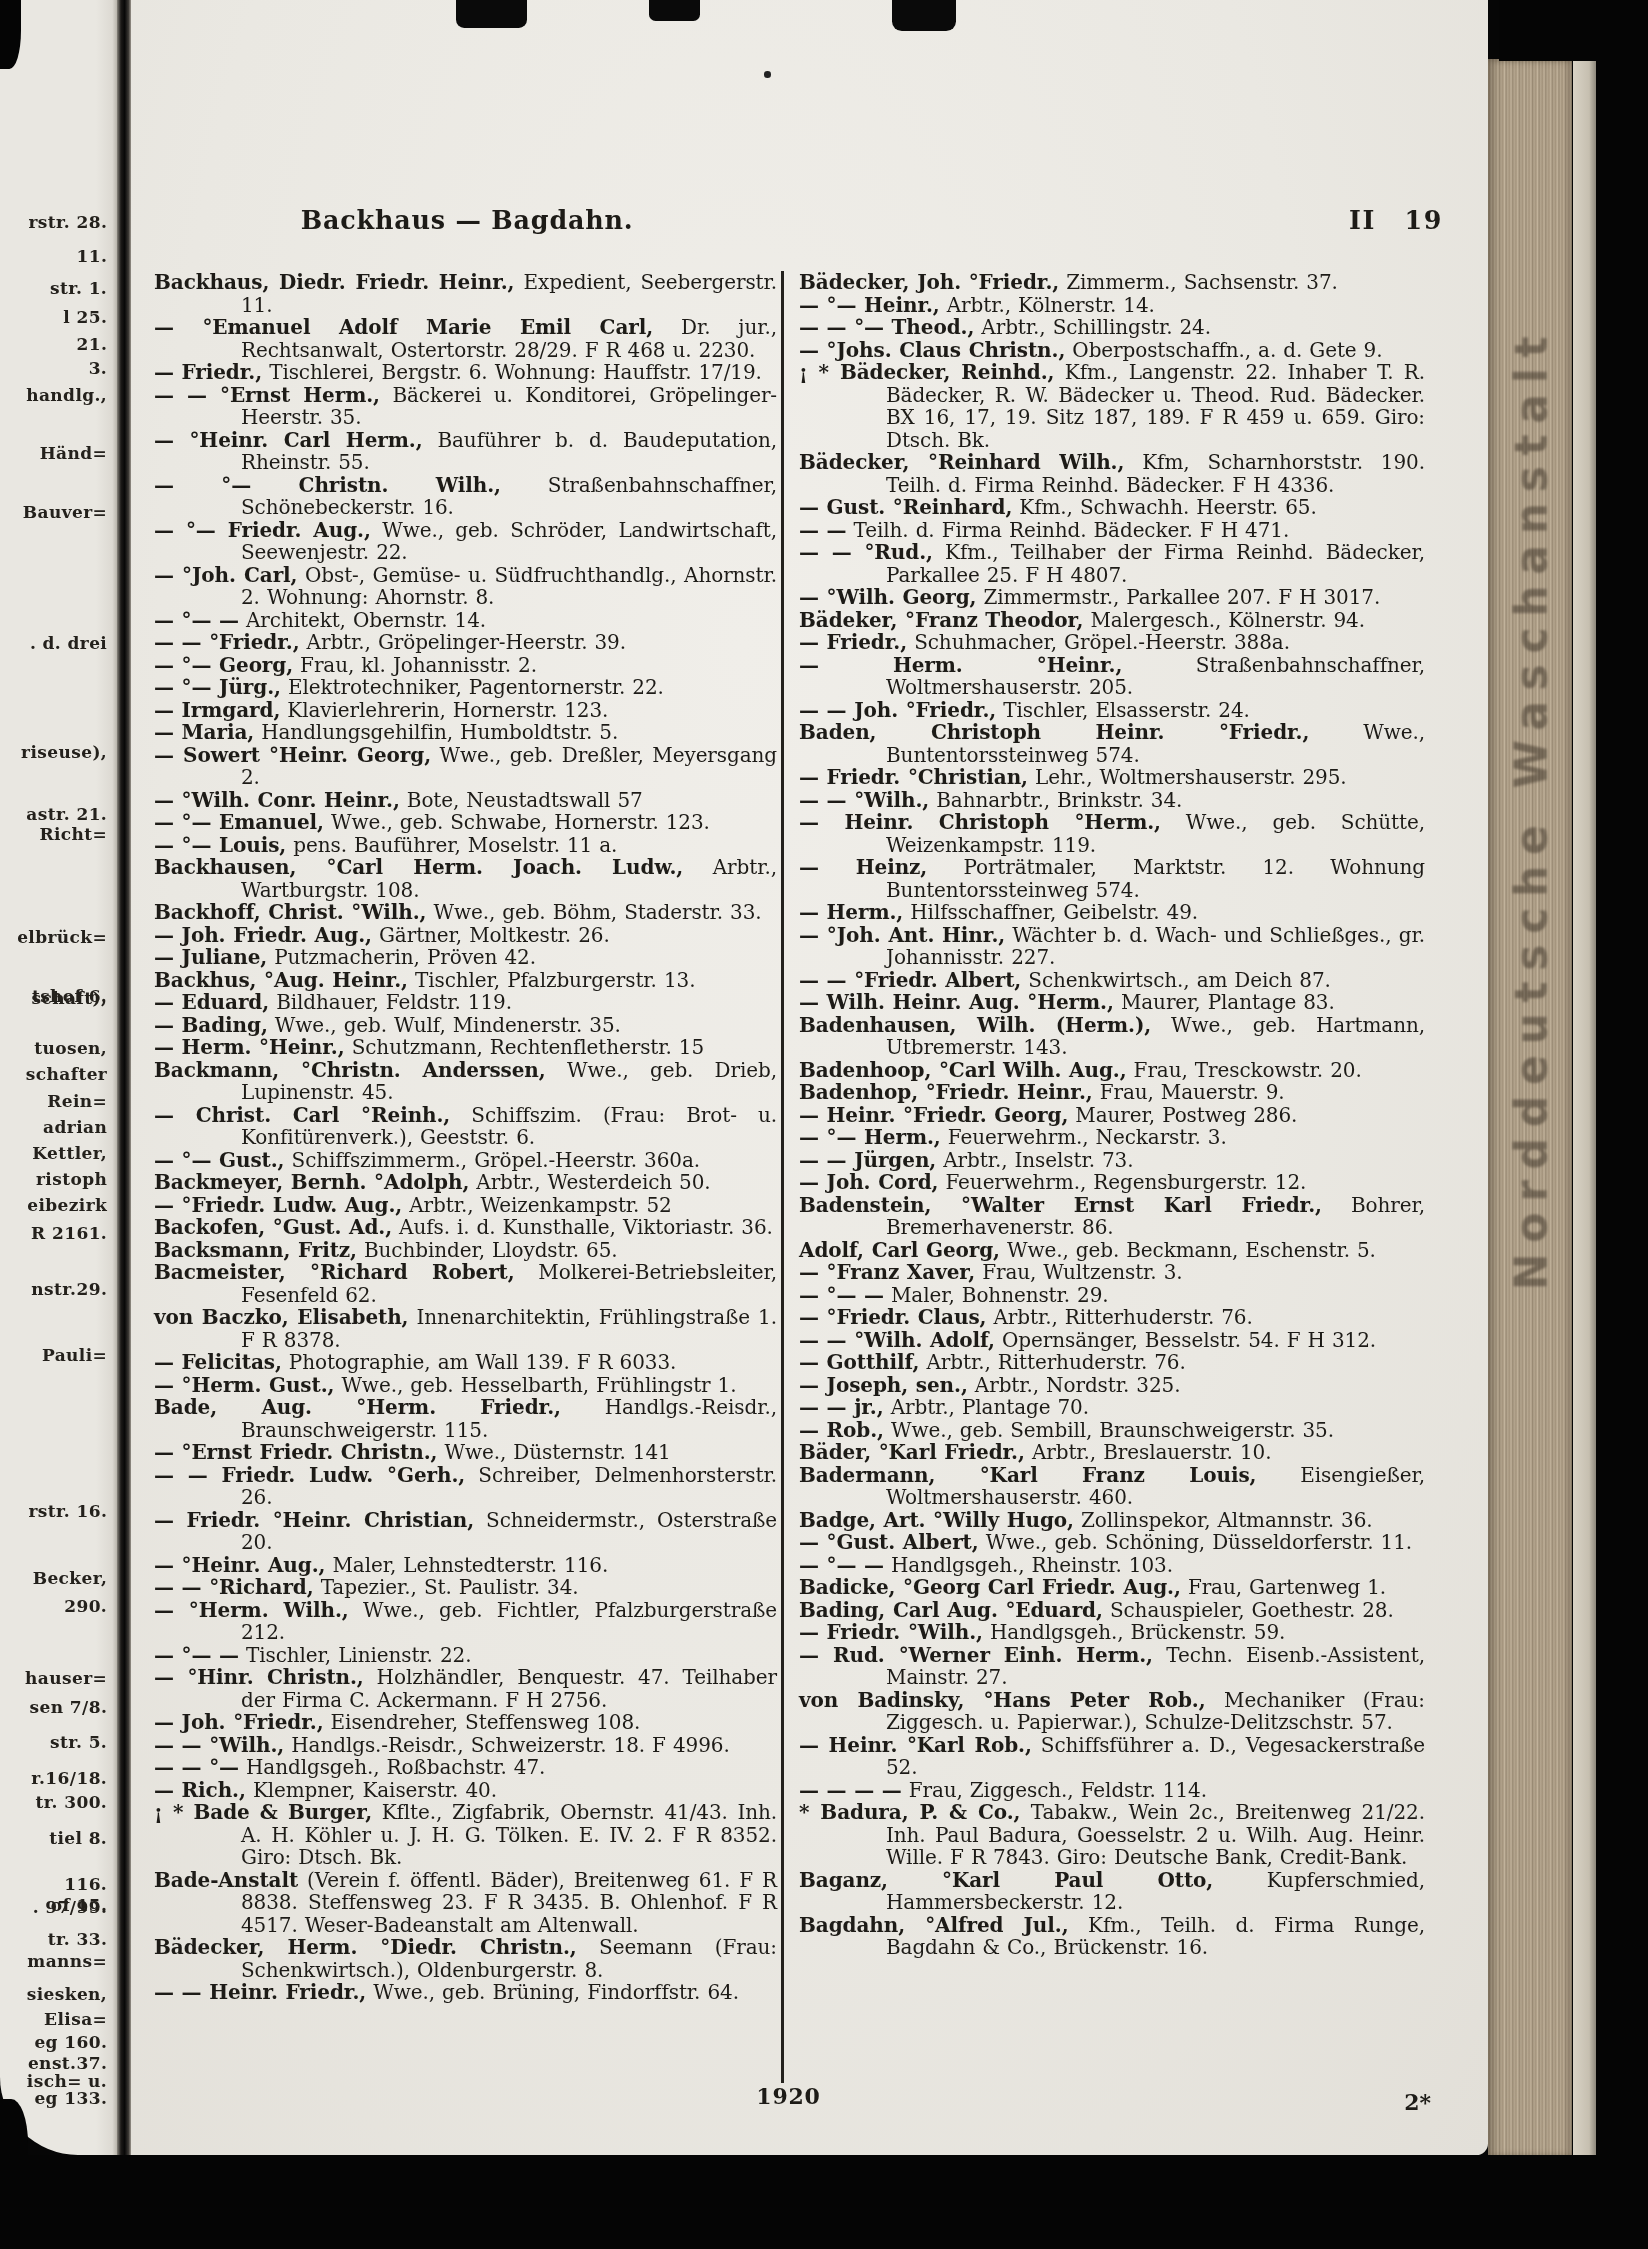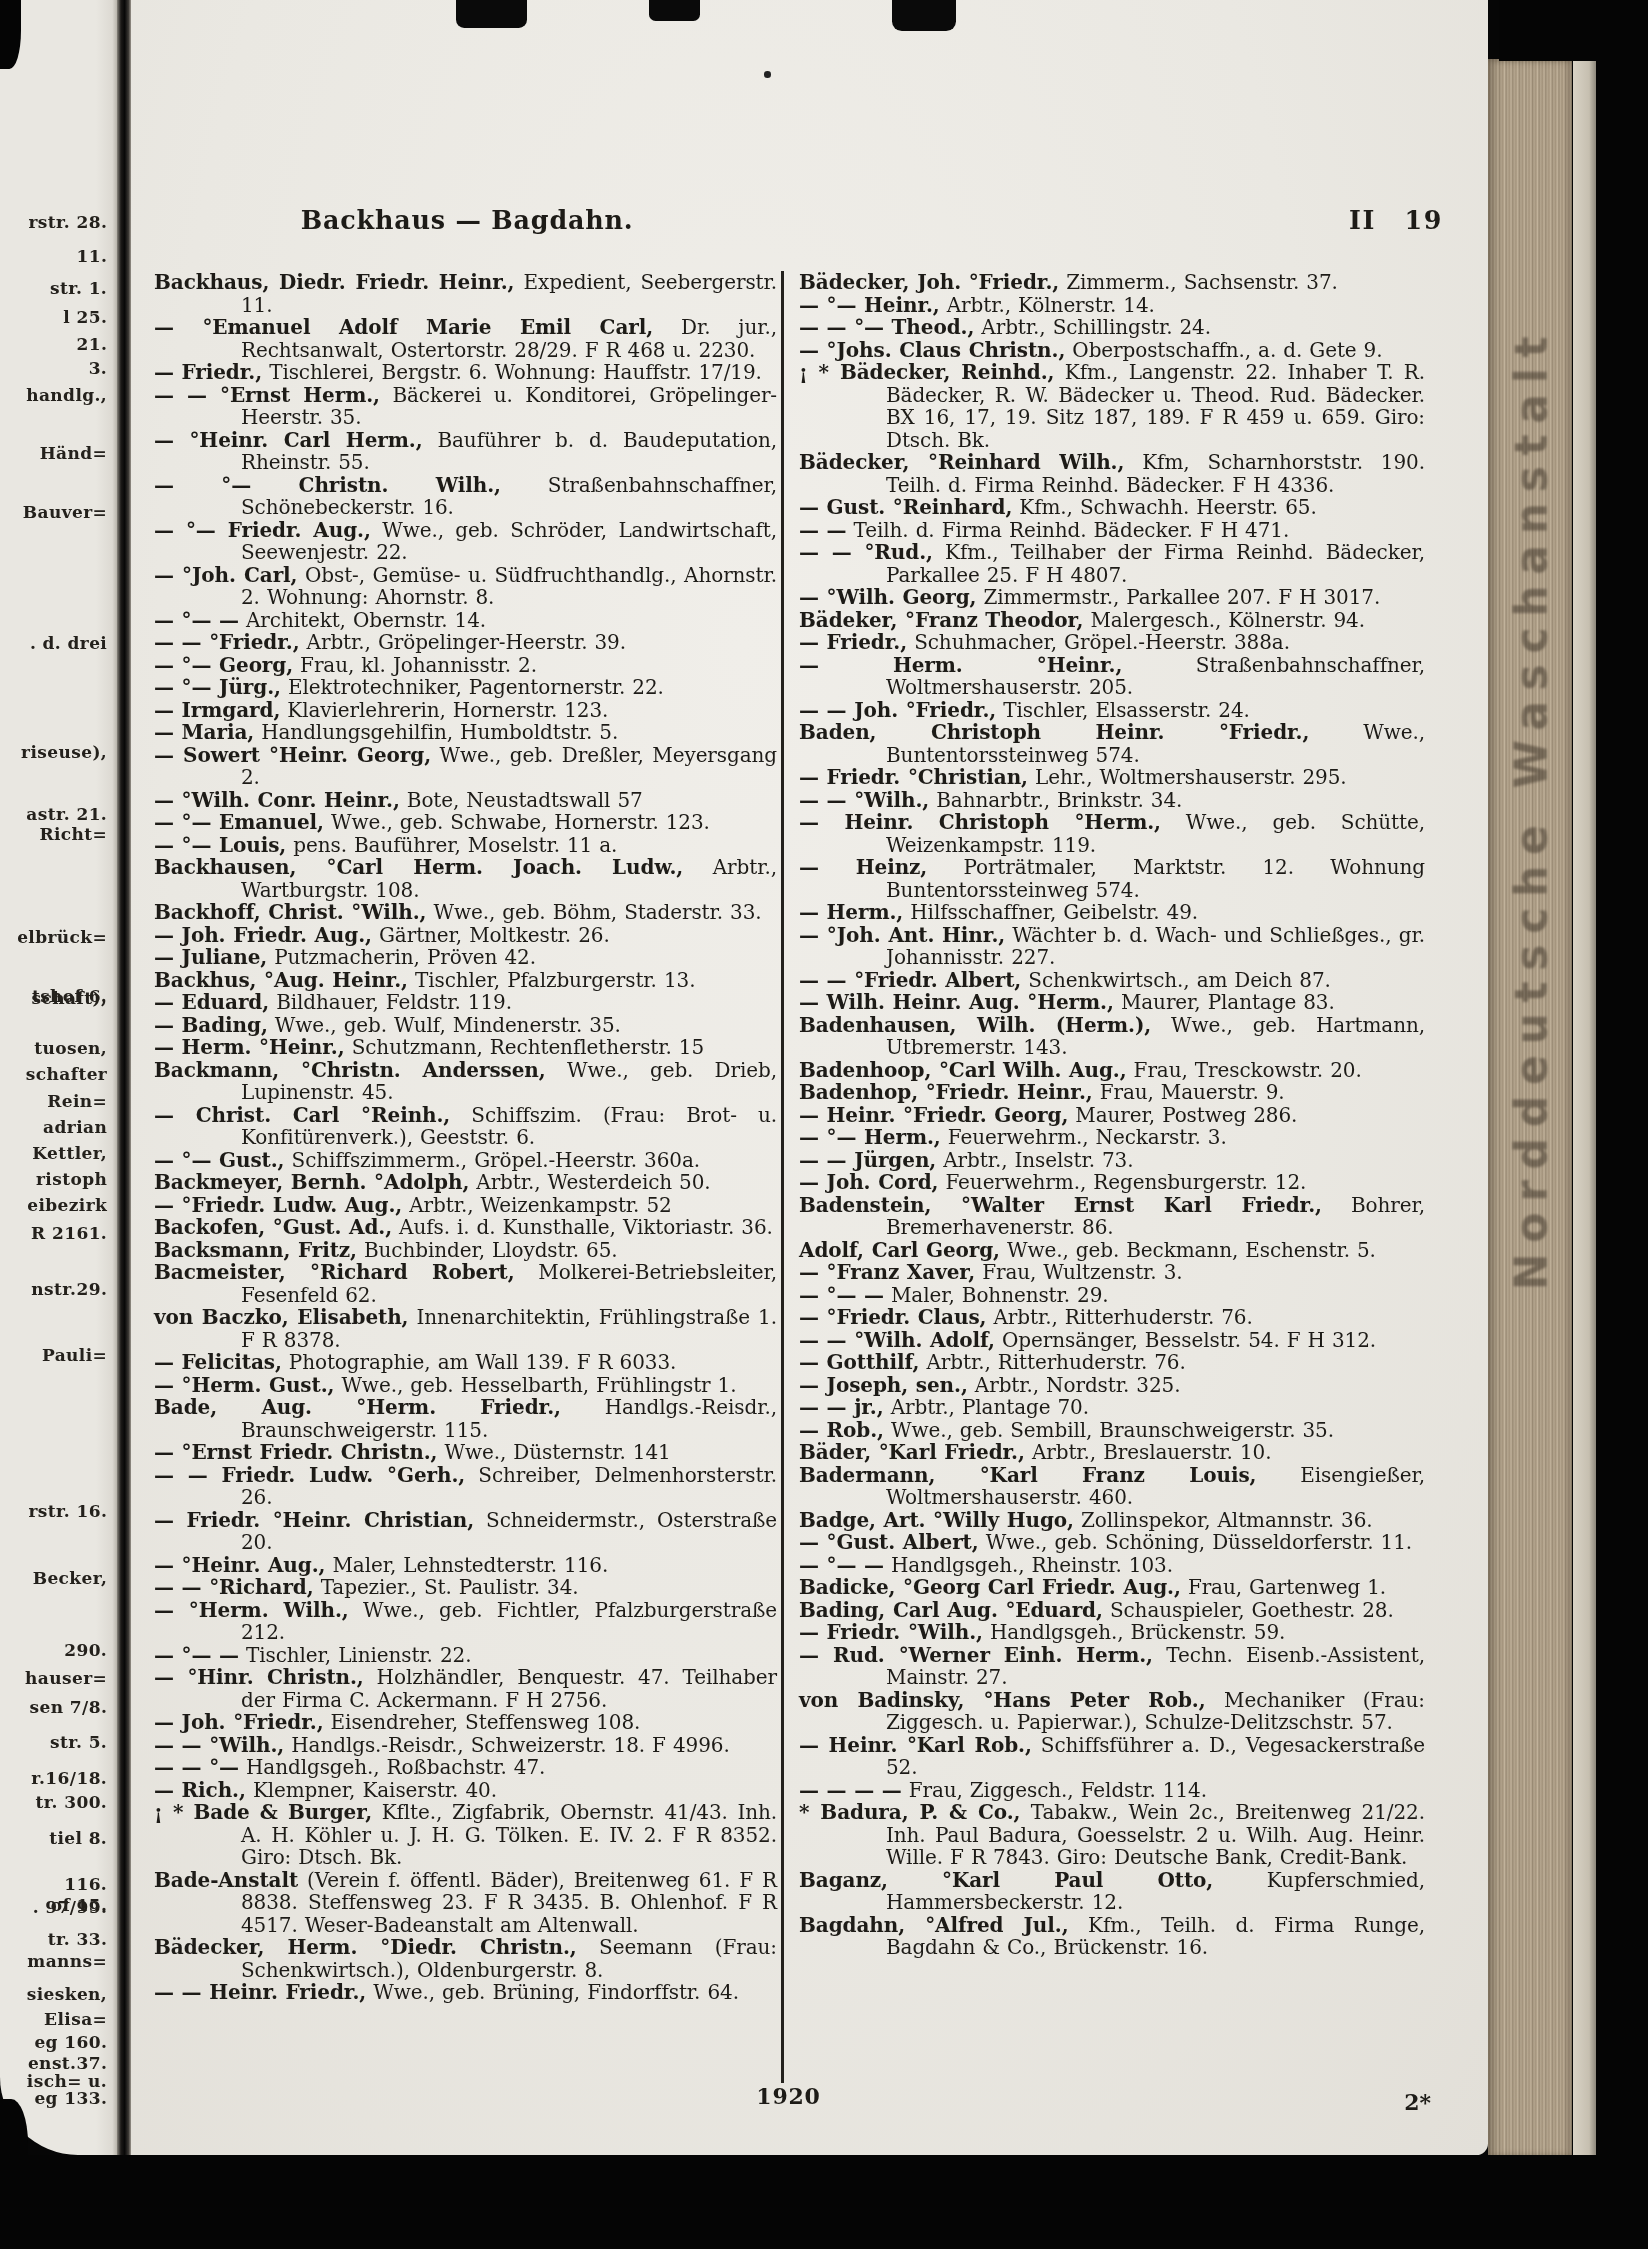--- a/index.html
+++ b/index.html
@@ -119,21 +119,21 @@
     <div class="fragment" style="top: 1091px;">Rein=</div>
     <div class="fragment" style="top: 1117px;">adrian</div>
     <div class="fragment" style="top: 1143px;">Kettler,</div>
     <div class="fragment" style="top: 1169px;">ristoph</div>
     <div class="fragment" style="top: 1195px;">eibezirk</div>
     <div class="fragment" style="top: 1223px;">R 2161.</div>
     <div class="fragment" style="top: 1279px;">nstr.29.</div>
     <div class="fragment" style="top: 1345px;">Pauli=</div>
     <div class="fragment" style="top: 1501px;">rstr. 16.</div>
     <div class="fragment" style="top: 1568px;">Becker,</div>
-    <div class="fragment" style="top: 1640px; text-align: center;">290.</div>
+    <div class="fragment" style="top: 1596px; text-align: center;">290.</div>
     <div class="fragment" style="top: 1668px;">hauser=</div>
     <div class="fragment" style="top: 1697px;">sen 7/8.</div>
     <div class="fragment" style="top: 1732px;">str. 5.</div>
     <div class="fragment" style="top: 1768px;">r.16/18.</div>
     <div class="fragment" style="top: 1792px;">tr. 300.</div>
     <div class="fragment" style="top: 1828px;">tiel 8.</div>
     <div class="fragment" style="top: 1851px; margin-top: 44px;">of 15.</div>
     <div class="fragment" style="top: 1874px;">116.</div>
     <div class="fragment" style="top: 1897px;">. 97/99.</div>
     <div class="fragment" style="top: 1929px;">tr. 33.</div>

